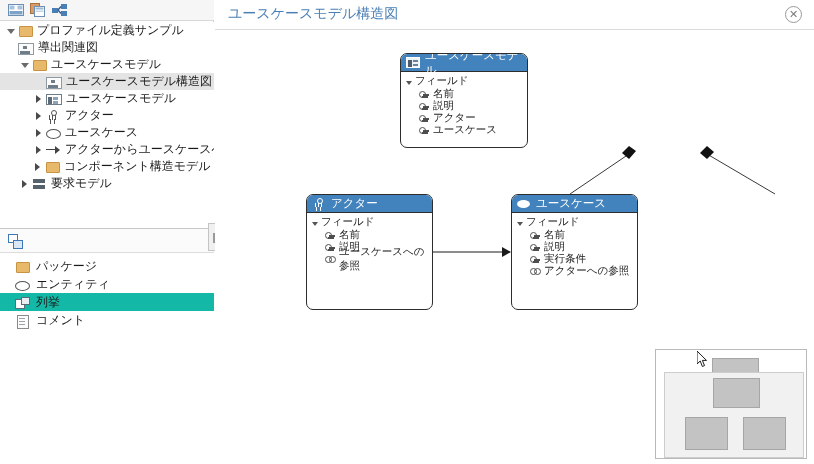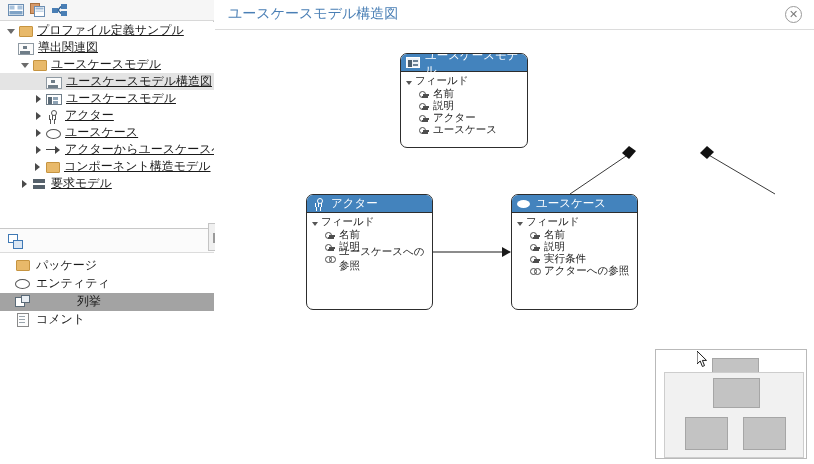--- a/index.html
+++ b/index.html
@@ -29,21 +29,20 @@
     display: flex; align-items: center; gap: 6px;
     padding-left: 8px;
   }
   .tb-icon { width: 16px; height: 14px; position: relative; cursor: default; }
 
   #model-tree {
     position: absolute; left: 0; top: 22px;
     width: 214px; height: 204px;
     background: #ffffff;
     overflow: hidden;
-    text-decoration: underline;
   }
   .tree-row {
     position: relative;
     height: 17px;
     display: flex; align-items: center;
     font-size: 12px;
     white-space: nowrap;
     padding-right: 4px;
   }
   .tree-row.selected { background: #e4e4e4; }
@@ -169,24 +168,24 @@
   .pal-icon::before {
     content:""; position:absolute; left:1px; top:1px; width:8px; height:7px;
     border:1.5px solid #3f79b5; background:#fff;
   }
   .pal-icon::after {
     content:""; position:absolute; left:6px; top:7px; width:8px; height:7px;
     border:1.5px solid #3f79b5; background:#dbe7f4;
   }
   #palette-list { padding-top: 4px; }
   .pal-row {
-    height: 18px; display: flex; align-items: flex-start;
+    height: 18px; display: flex; align-items: center;
     padding-left: 14px; font-size: 12px; white-space: nowrap;
   }
-  .pal-row.selected { background: #a3a3a3; gap: 41px; }
+  .pal-row.selected { background: #14b8a6; }
   .pal-row .t-icon { margin-right: 6px; }
 
   
   #splitter-handle {
     position: absolute; left: 208px; top: 223px;
     width: 11px; height: 28px;
     background: #f0f0f0; border: 1px solid #c4c4c4;
   }
   #splitter-handle::before {
     content:""; position:absolute; left: 4px; top: 9px; width:2px; height:10px;

